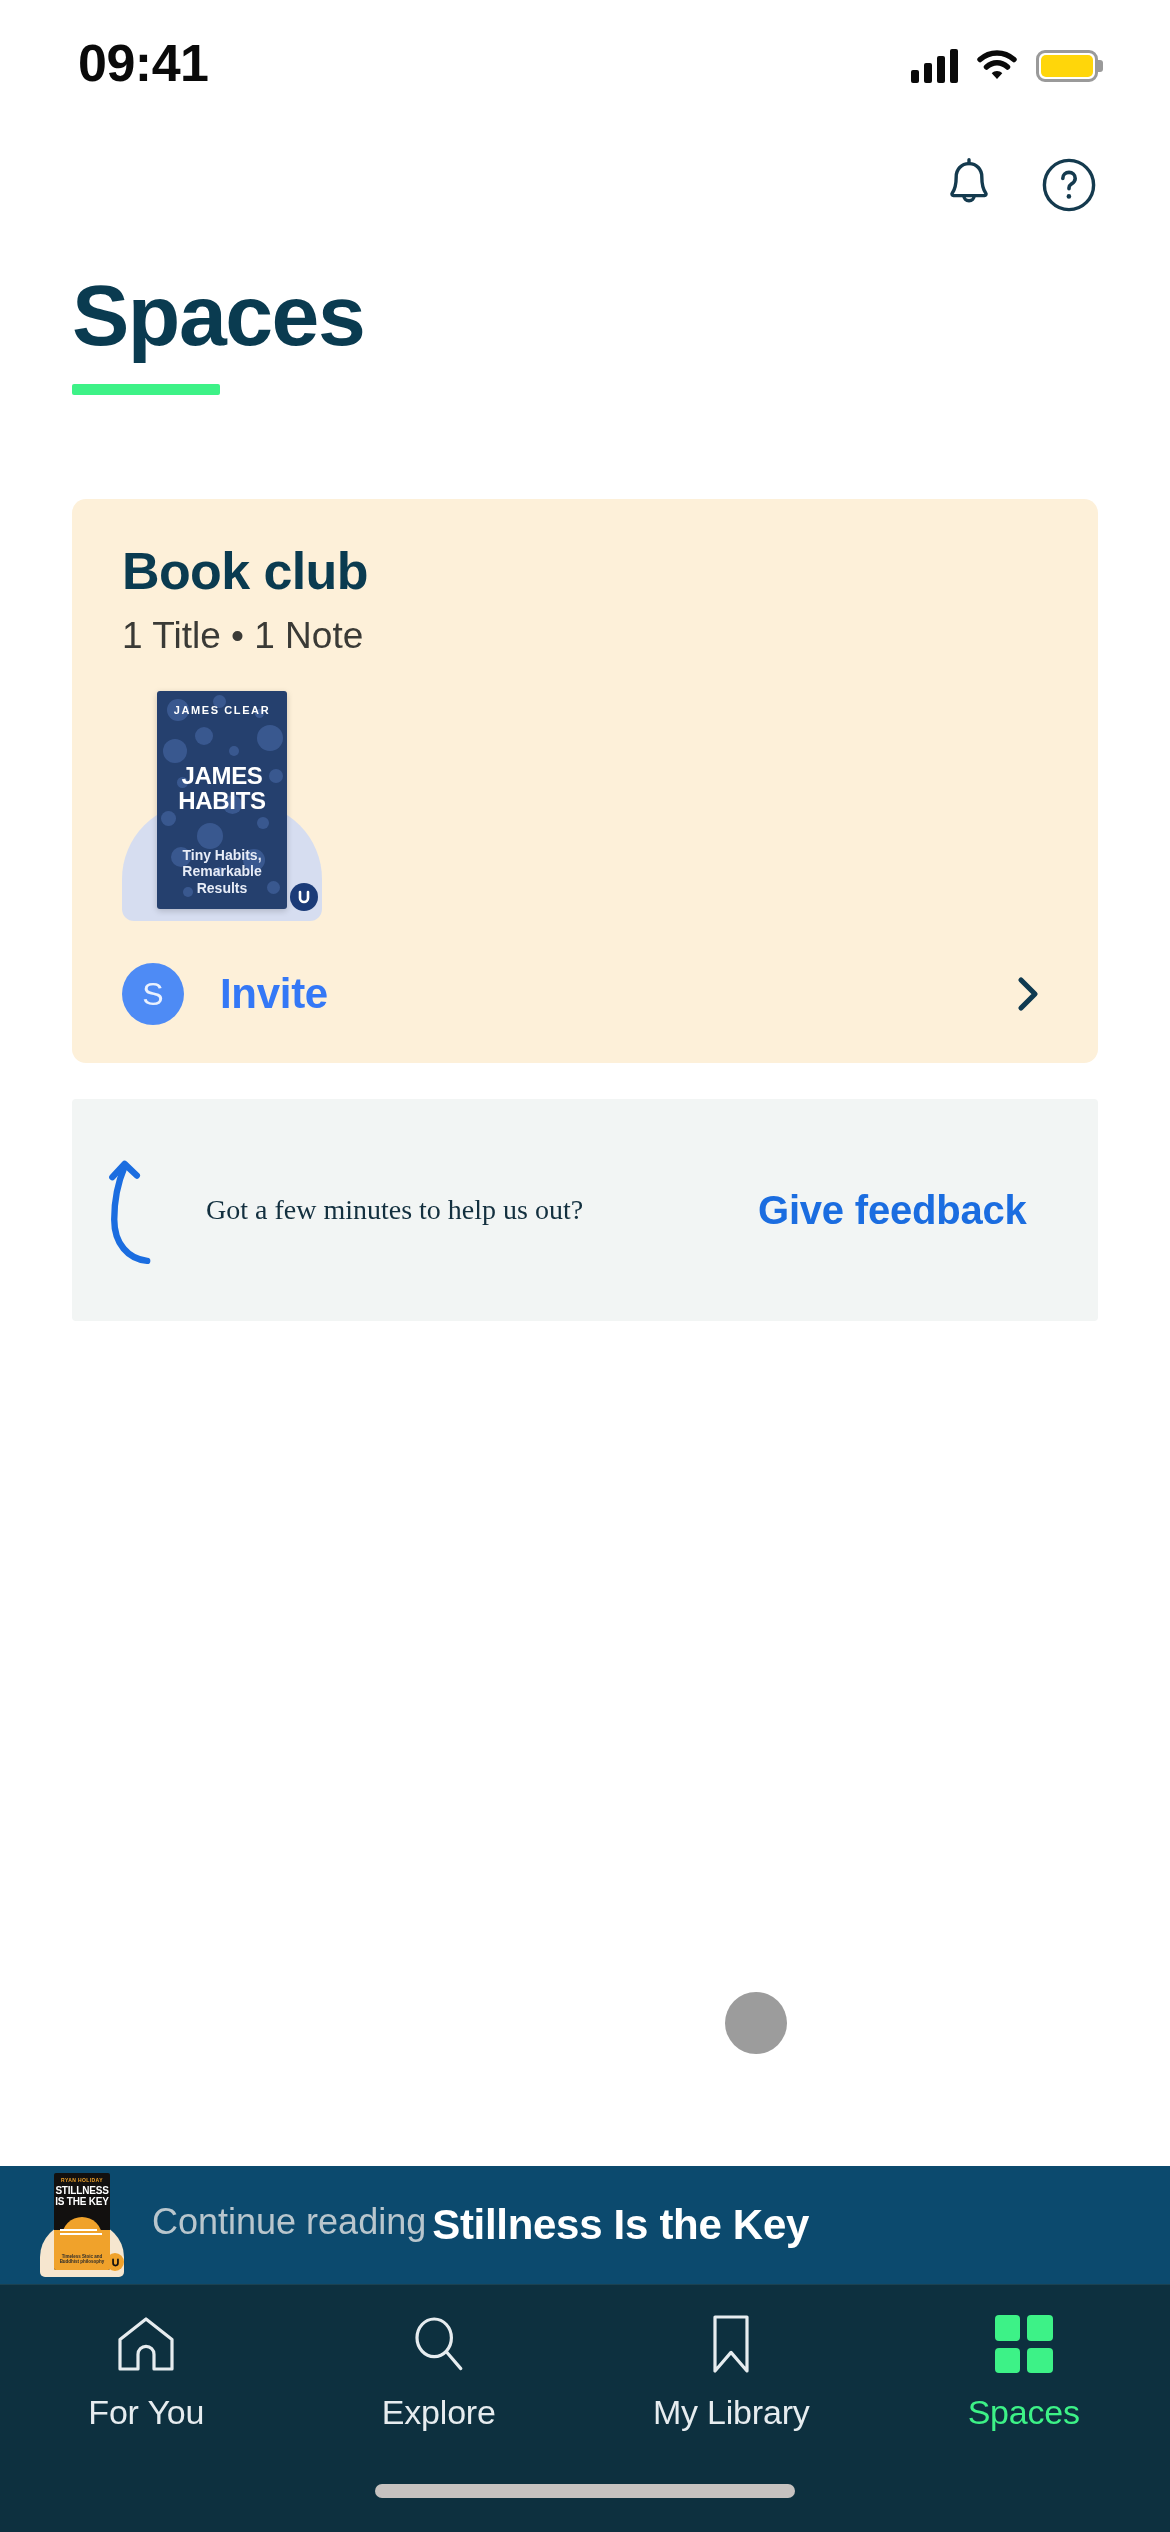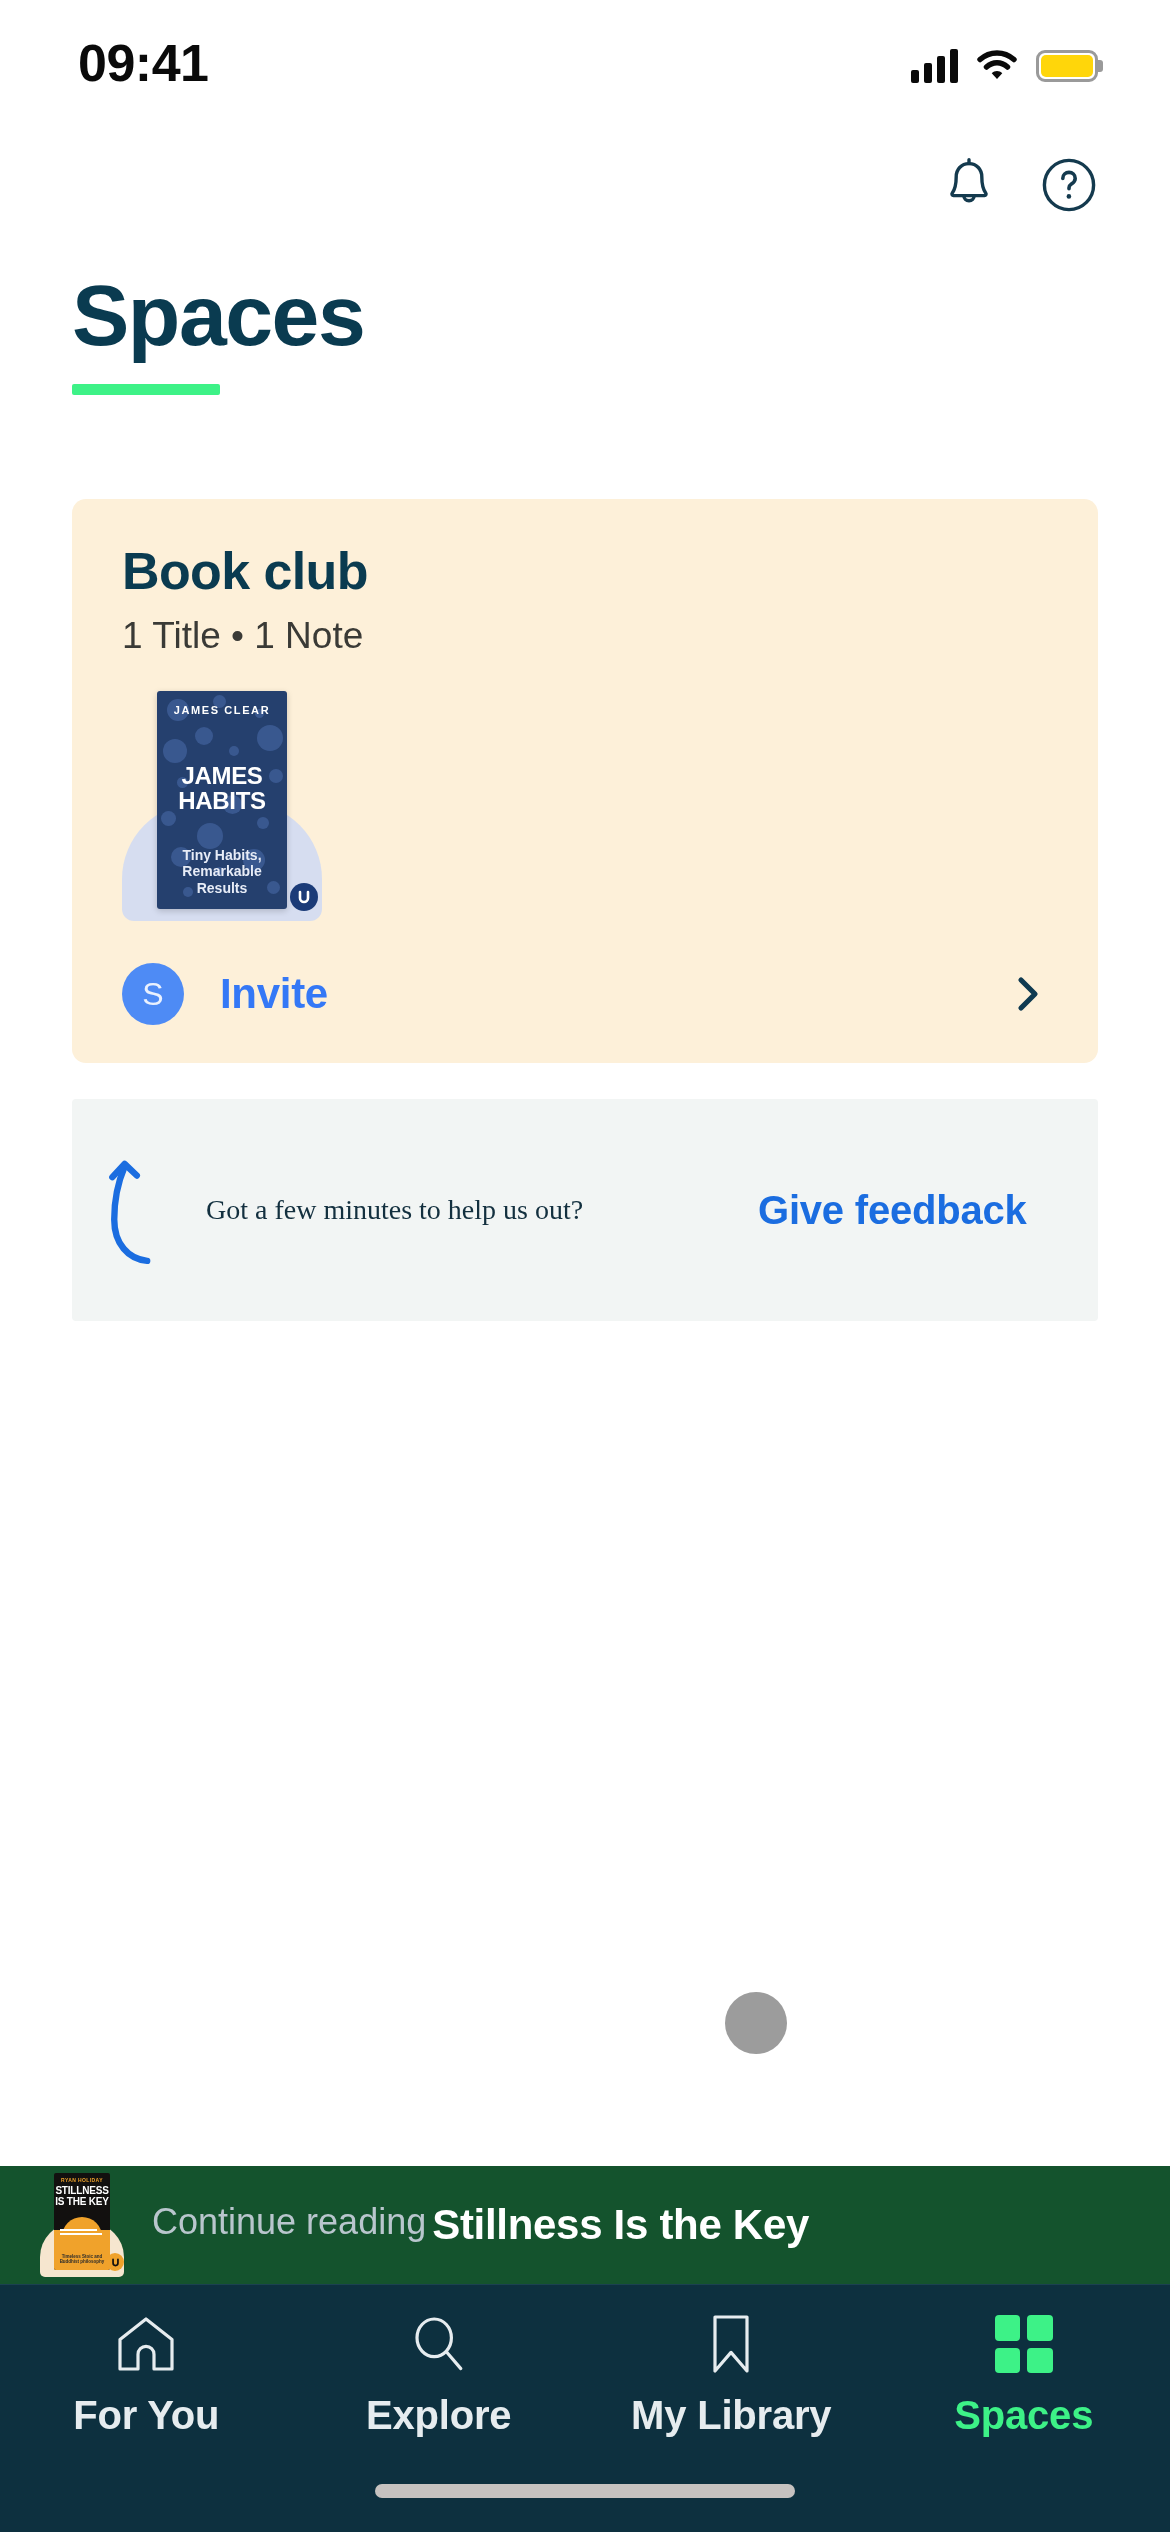--- a/index.html
+++ b/index.html
@@ -275,21 +275,21 @@
     left: 725px;
     top: 1597px;
     width: 62px; height: 62px;
     border-radius: 50%;
     background: #9C9C9C;
   }
 
   
   .continue-bar {
     flex: 0 0 118px;
-    background: #14532d;
+    background: #0c4a6e;
     display: flex;
     align-items: center;
     padding: 0 0 0 40px;
     gap: 28px;
   }
   .mini-cover {
     width: 84px; height: 104px;
     position: relative;
     flex: 0 0 84px;
   }
@@ -403,23 +403,23 @@
   }
   .nav-item {
     flex: 1 1 0;
     display: flex;
     flex-direction: column;
     align-items: center;
     gap: 16px;
   }
   .nav-icon { width: 66px; height: 66px; display: flex; align-items: center; justify-content: center; }
   .nav-label {
-    font-size: 40px;
+    font-size: 34px;
     color: #E6ECEF;
-    font-weight: 700;
+    font-weight: 400;
     letter-spacing: -0.2px;
   }
   .nav-item.active .nav-label { color: #3DF287; }
   .grid-icon { width: 58px; height: 58px; display: grid; grid-template-columns: 1fr 1fr; grid-template-rows: 1fr 1fr; gap: 7px; }
   .grid-icon span { background: #3DF287; border-radius: 4px; }
 
   .home-indicator-wrap {
     flex: 0 0 48px;
     background: #0D303F;
     display: flex;

